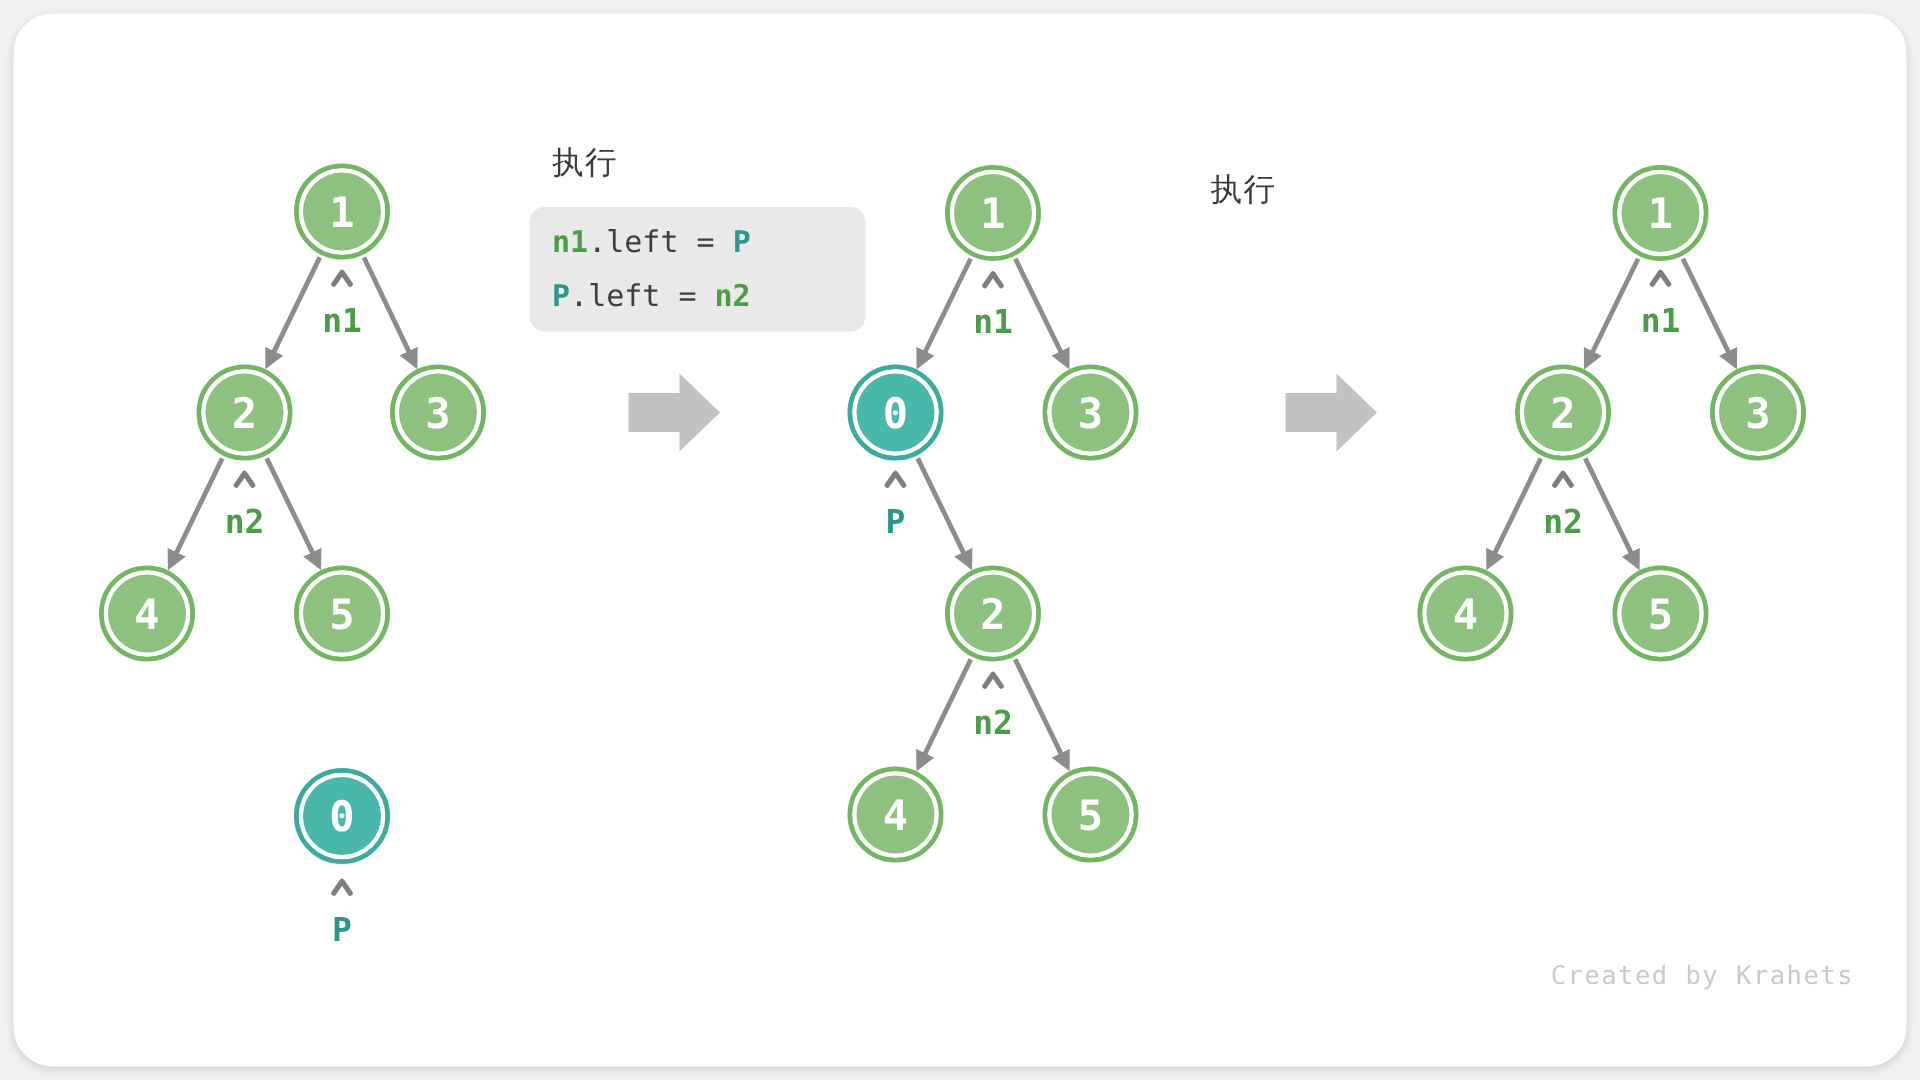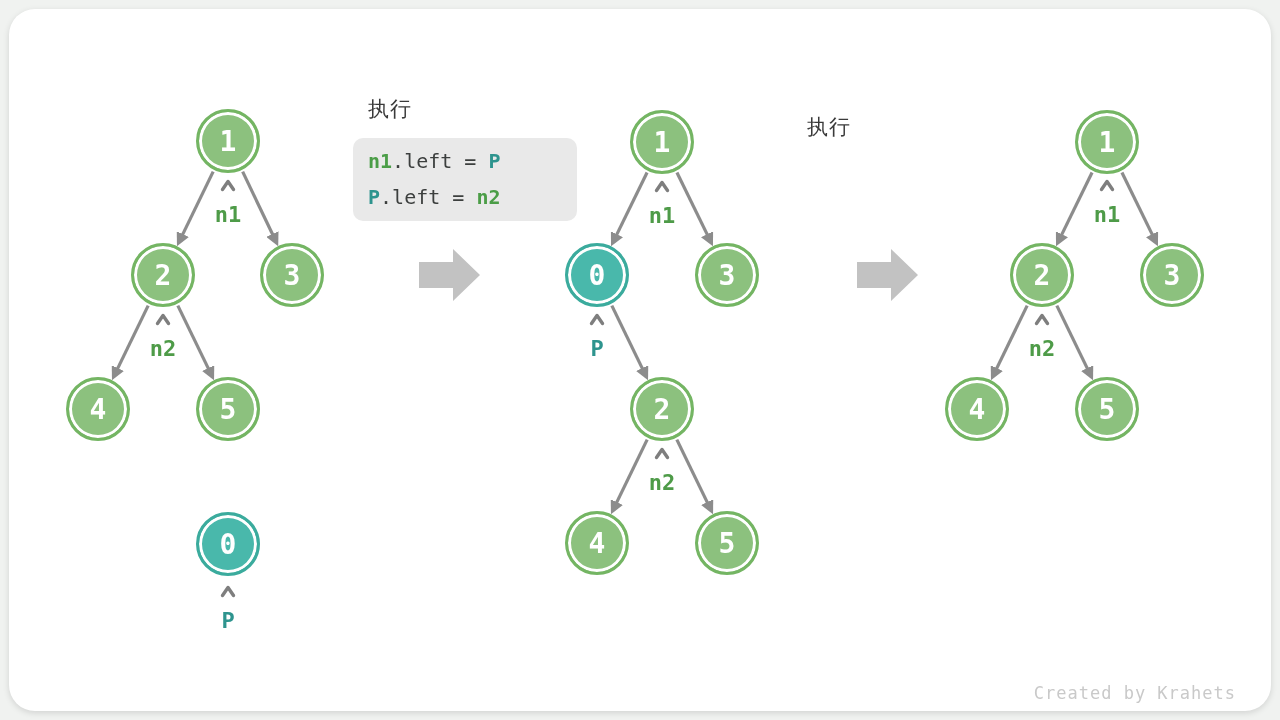--- a/index.html
+++ b/index.html
@@ -32,21 +32,21 @@
   .code-box{background:var(--code-bg);border-radius:10px;
             padding:5px 0 6px 15px;box-sizing:border-box;
             font:normal 20px "DejaVu Sans Mono", monospace;white-space:pre;}
   .exec-1 .code-box{width:224px;}
   .exec-2 .code-box{width:205px;padding-left:16px;}
   .code-line{line-height:36px;height:36px;}
   .tok-plain{color:var(--code-plain);}
   .tok-green{color:var(--token-green);font-weight:bold;}
   .tok-teal{color:var(--token-teal);font-weight:bold;}
 
-  .credit{position:absolute;right:44px;top:683px;
+  .credit{position:absolute;right:44px;top:641px;
           font:normal 17px "DejaVu Sans Mono", monospace;
           color:var(--credit-text);letter-spacing:1px;}
 </style>
 </head>
 <body>
 
 <div class="canvas">
   <div class="card"></div>
 
   <svg id="svg-layer" width="1280" height="720" viewBox="0 0 1280 720">

